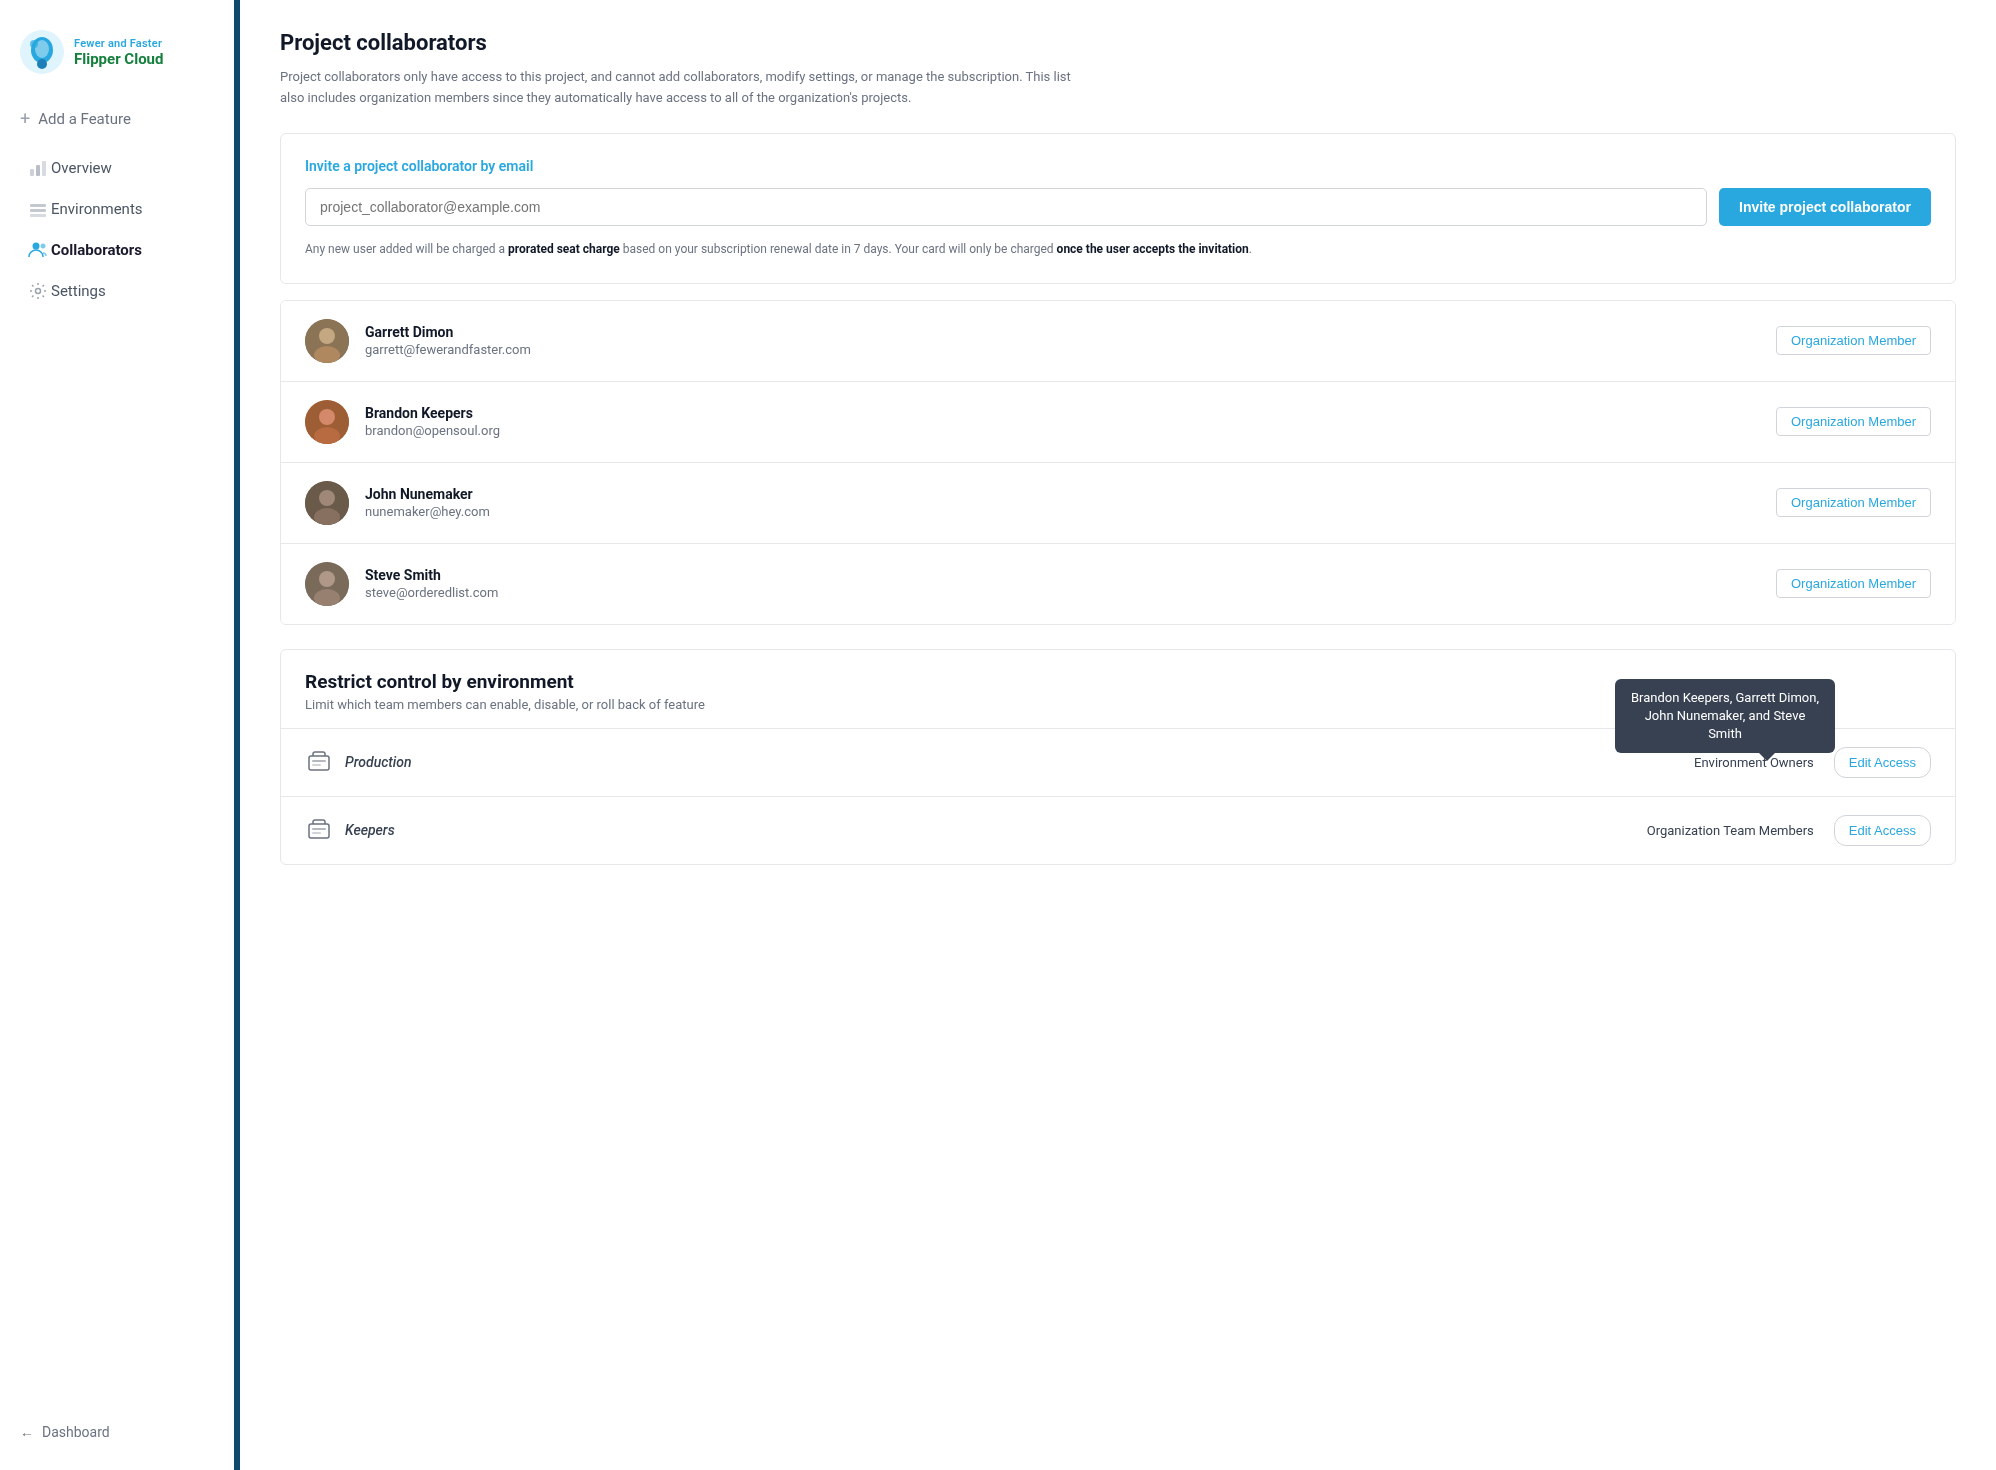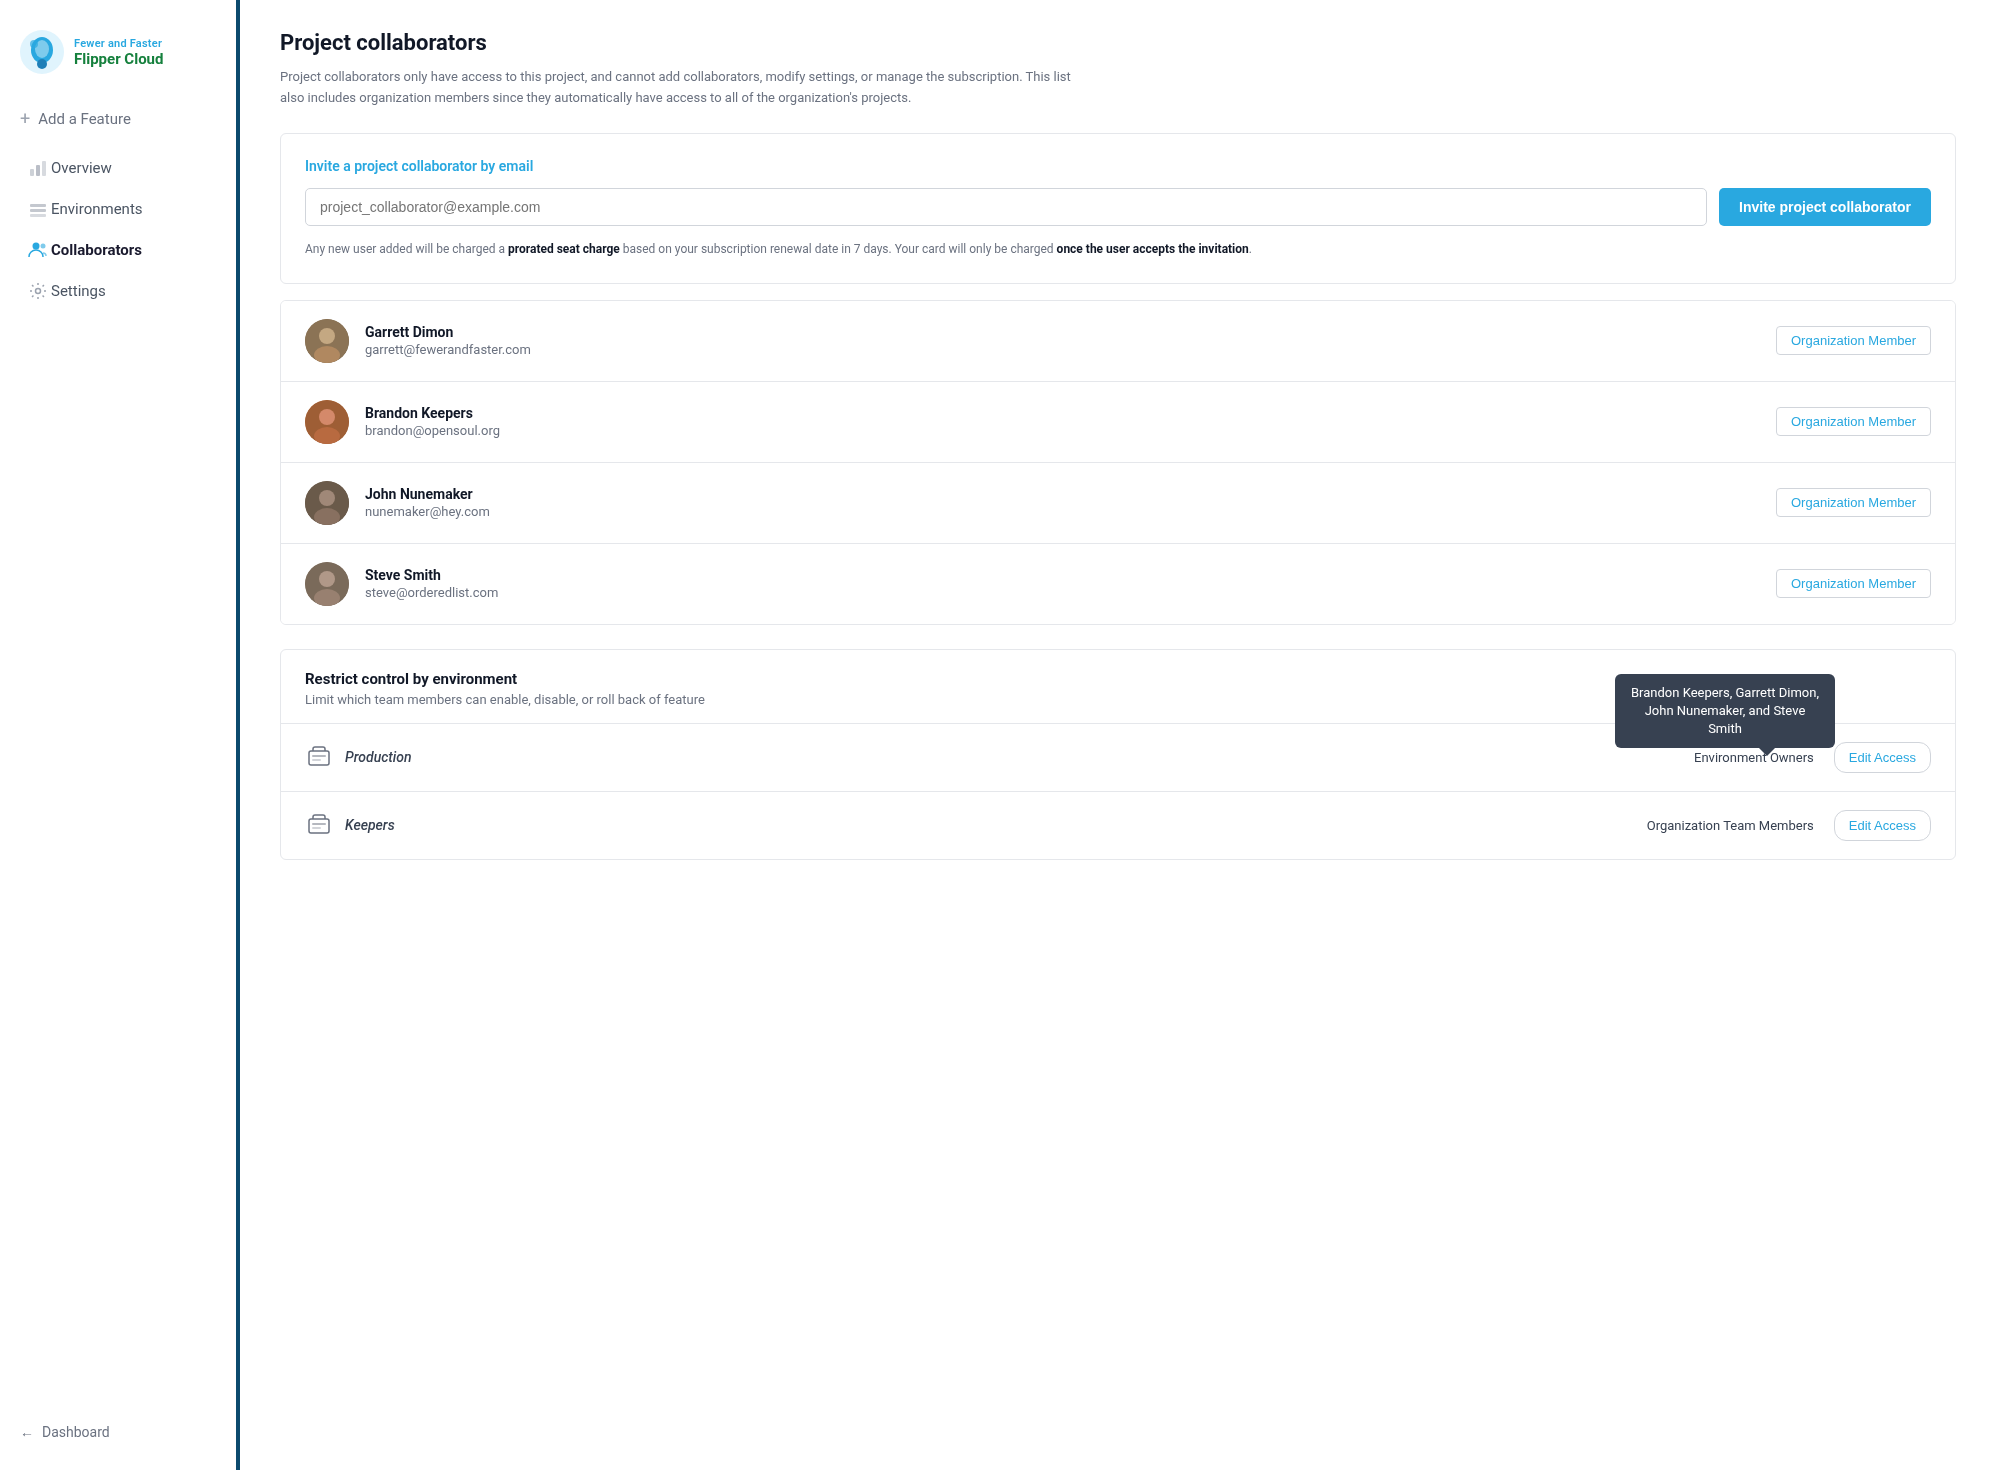--- a/index.html
+++ b/index.html
@@ -3,21 +3,21 @@
   <meta charset="utf-8">
   <style>
     * { box-sizing: border-box; margin: 0; padding: 0; }
     body { font-family: -apple-system, BlinkMacSystemFont, 'Segoe UI', Roboto, sans-serif; background: #f8f9fa; display: flex; min-height: 100vh; }
 
     
     .sidebar {
       width: 240px;
       min-width: 240px;
       background: #fff;
-      border-right: 4px solid #0c4a6e;
+      border-right: 6px solid #0c4a6e;
       padding: 20px 0;
       display: flex;
       flex-direction: column;
     }
     .logo-area {
       display: flex;
       align-items: center;
       padding: 10px 20px 24px 20px;
       gap: 10px;
     }
@@ -226,21 +226,21 @@
       border-radius: 6px;
       overflow: visible;
       background: #fff;
       position: relative;
     }
     .restrict-header {
       padding: 20px 24px 16px 24px;
       border-bottom: 1px solid #e5e7eb;
     }
     .restrict-title {
-      font-size: 15px;
+      font-size: 19px;
       font-weight: 700;
       color: #111827;
       margin-bottom: 4px;
     }
     .restrict-description {
       font-size: 13px;
       color: #6b7280;
     }
     .environment-row {
       display: flex;

